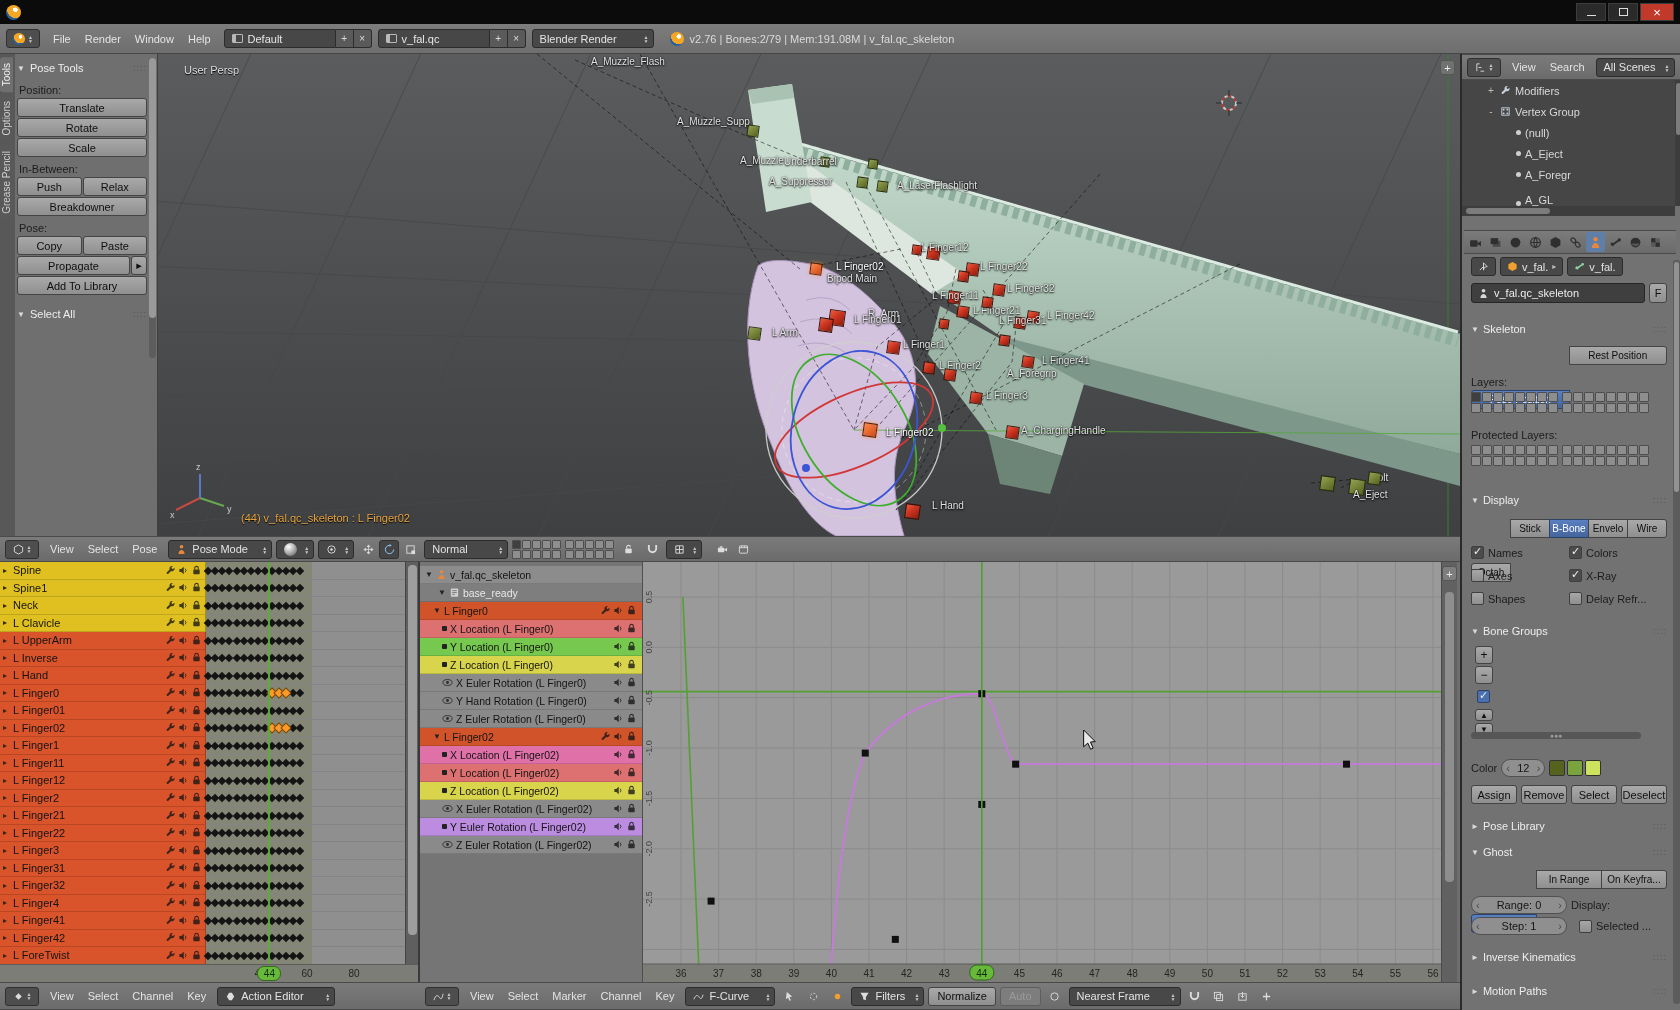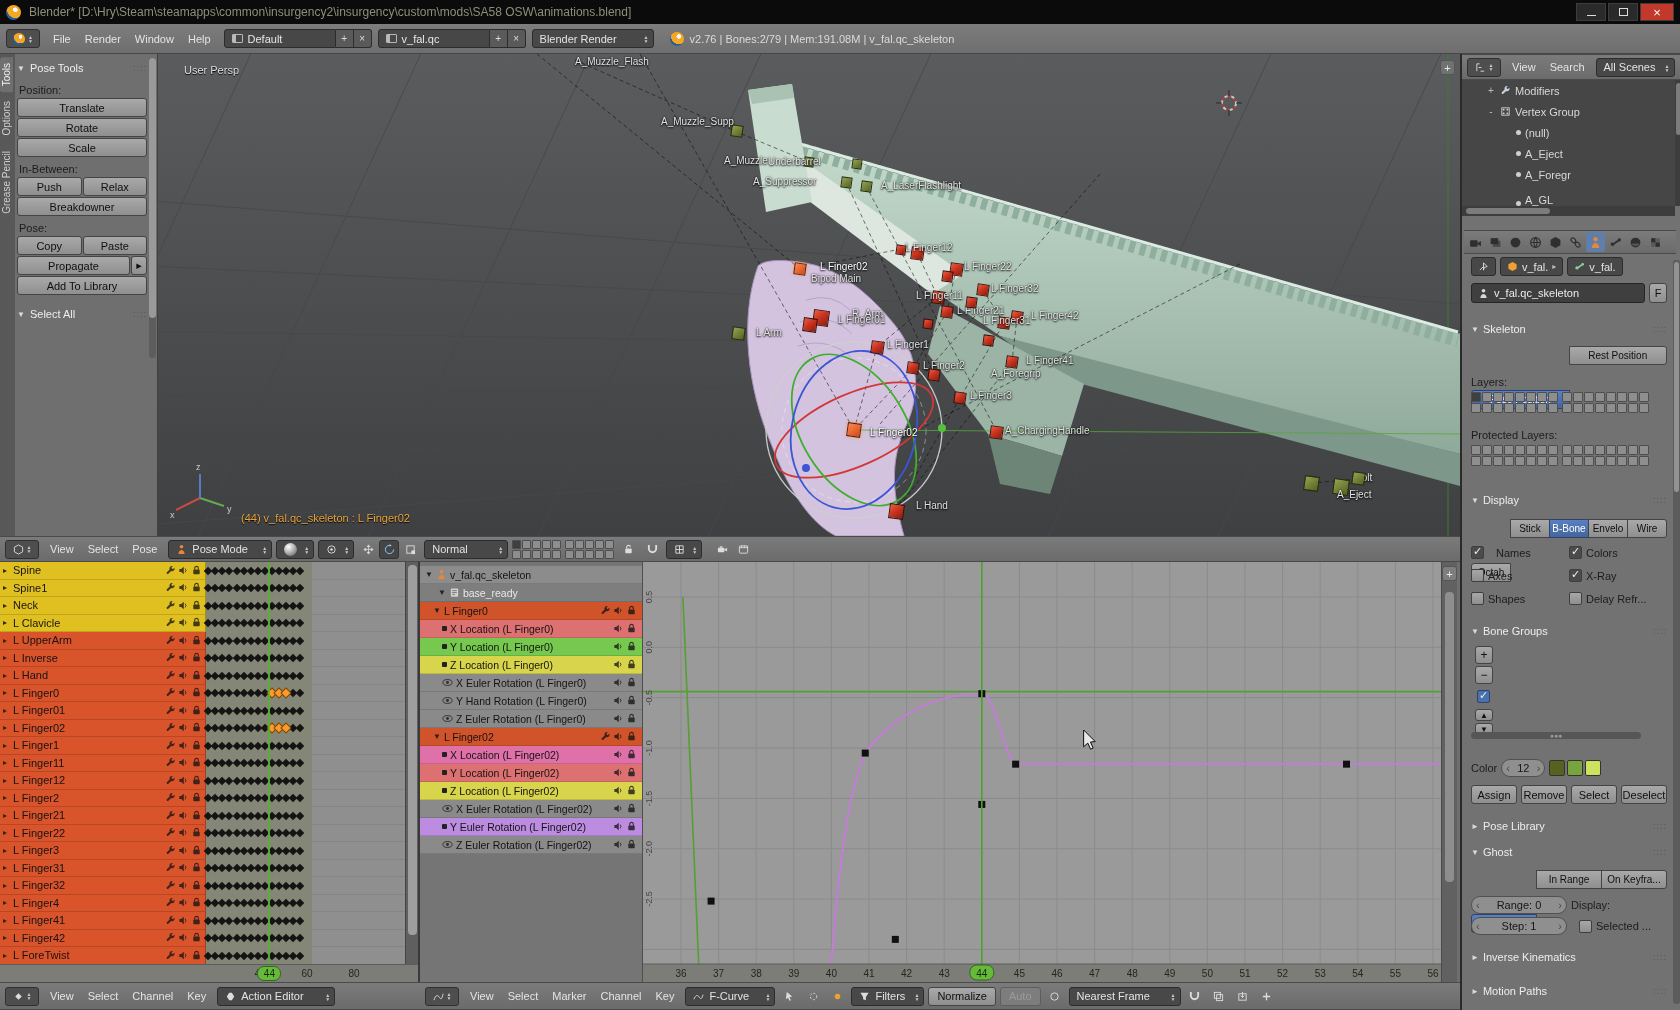--- a/index.html
+++ b/index.html
@@ -26,21 +26,21 @@
   .sbtn:last-child{border-radius:0 3px 3px 0;}
   .ficon{width:11px;height:9px;border:1px solid #b9b9b9;border-radius:1px;background:linear-gradient(90deg,#b9b9b9 3px,transparent 3px);}
   .dd{height:19px;background:#484848;border:1px solid #2c2c2c;border-radius:3px;color:#e3e3e3;display:flex;align-items:center;gap:5px;padding:0 18px 0 7px;position:relative;white-space:nowrap;}
   .dd .updn{position:absolute;right:4px;top:5px;}
   #infostats{display:flex;align-items:center;gap:6px;margin-left:10px;color:#dbdbdb;font-size:11px;white-space:nowrap;}
   #infostats .blogo{width:14px;height:14px;}
 
   
   #view3d{position:absolute;left:0;top:54px;width:1460px;height:482px;overflow:hidden;background:#4a4c4e;}
   #vp-svg{position:absolute;left:0;top:0;}
-  #bone-layer{position:absolute;left:0;top:0;width:1592px;height:482px;pointer-events:none;}
+  #bone-layer{position:absolute;left:16px;top:0;width:1592px;height:482px;pointer-events:none;}
   .cube{position:absolute;transform:rotate(8deg);}
   .cube.r{background:linear-gradient(135deg,#ef5a3c 0%,#c93420 45%,#8c1d0e 100%);border:1px solid #401008;}
   .cube.o{background:linear-gradient(135deg,#ff8a4a,#d04818);border:1px solid #5a1c04;box-shadow:0 0 4px rgba(255,150,60,.8);}
   .cube.g{background:linear-gradient(135deg,#93a352,#55621f);border:1px solid #272f0a;}
   .blabel{position:absolute;font-size:10px;color:#e2e2e2;text-shadow:0 1px 2px rgba(0,0,0,.95),0 0 2px rgba(0,0,0,.8);white-space:nowrap;}
   .blabel.hl{color:#ffffff;}
   .vp-label{position:absolute;left:184px;top:10px;color:#dcdcdc;font-size:11px;text-shadow:0 1px 1px #000;}
   .vp-status{position:absolute;left:241px;top:458px;color:#e8a33d;font-size:11px;text-shadow:0 1px 1px #000;}
   .vp-plus{position:absolute;left:1440px;top:6px;width:15px;height:15px;background:rgba(120,120,120,.75);border:1px solid #555;border-radius:3px;color:#eee;display:flex;align-items:center;justify-content:center;font-size:11px;}
 
@@ -161,21 +161,20 @@
   #props-vscroll div{margin:2px 1px;width:5px;height:230px;background:#929292;border-radius:3px;}
 
   
   #mcursor{position:absolute;left:1082px;top:730px;z-index:99;pointer-events:none;}
 </style>
 </head>
 <body>
 
 <div id="titlebar">
   <div class="blogo"></div>
-  <span class="ttext">Blender* [D:\Hry\Steam\steamapps\common\insurgency2\insurgency\custom\mods\SA58 OSW\animations.blend]</span>
   <div class="wbtns">
     <div class="wbtn">
         <span class="minglyph"></span>
       </div>
     <div class="wbtn">
         <span class="maxglyph"></span>
       </div>
     <div class="wbtn close">×</div>
   </div>
 </div>
@@ -2117,21 +2116,21 @@
     <div class="prow" style="top:295px">
         <div class="seg" id="display-modes">
           <div class="btn">Octah</div>
           <div class="btn">Stick</div>
           <div class="btn blue">B-Bone</div>
           <div class="btn">Envelo</div>
           <div class="btn">Wire</div>
         </div>
       </div>
     <div class="prow" style="top:322px;flex-wrap:wrap;row-gap:10px" id="display-checks">
-        <div style="display: flex; align-items: center; gap: 12px; width: 94px; text-align: right;">
+        <div style="display: flex; align-items: center; gap: 4px; width: 94px; text-align: right;">
           <div class="checkbox checked"></div>
           <span class="cklabel">Names</span>
         </div>
         <div style="display: flex; align-items: center; gap: 4px; width: 94px;">
           <div class="checkbox checked"></div>
           <span class="cklabel">Colors</span>
         </div>
         <div style="display: flex; align-items: center; gap: 4px; width: 94px;">
           <div class="checkbox"></div>
           <span class="cklabel">Axes</span>

